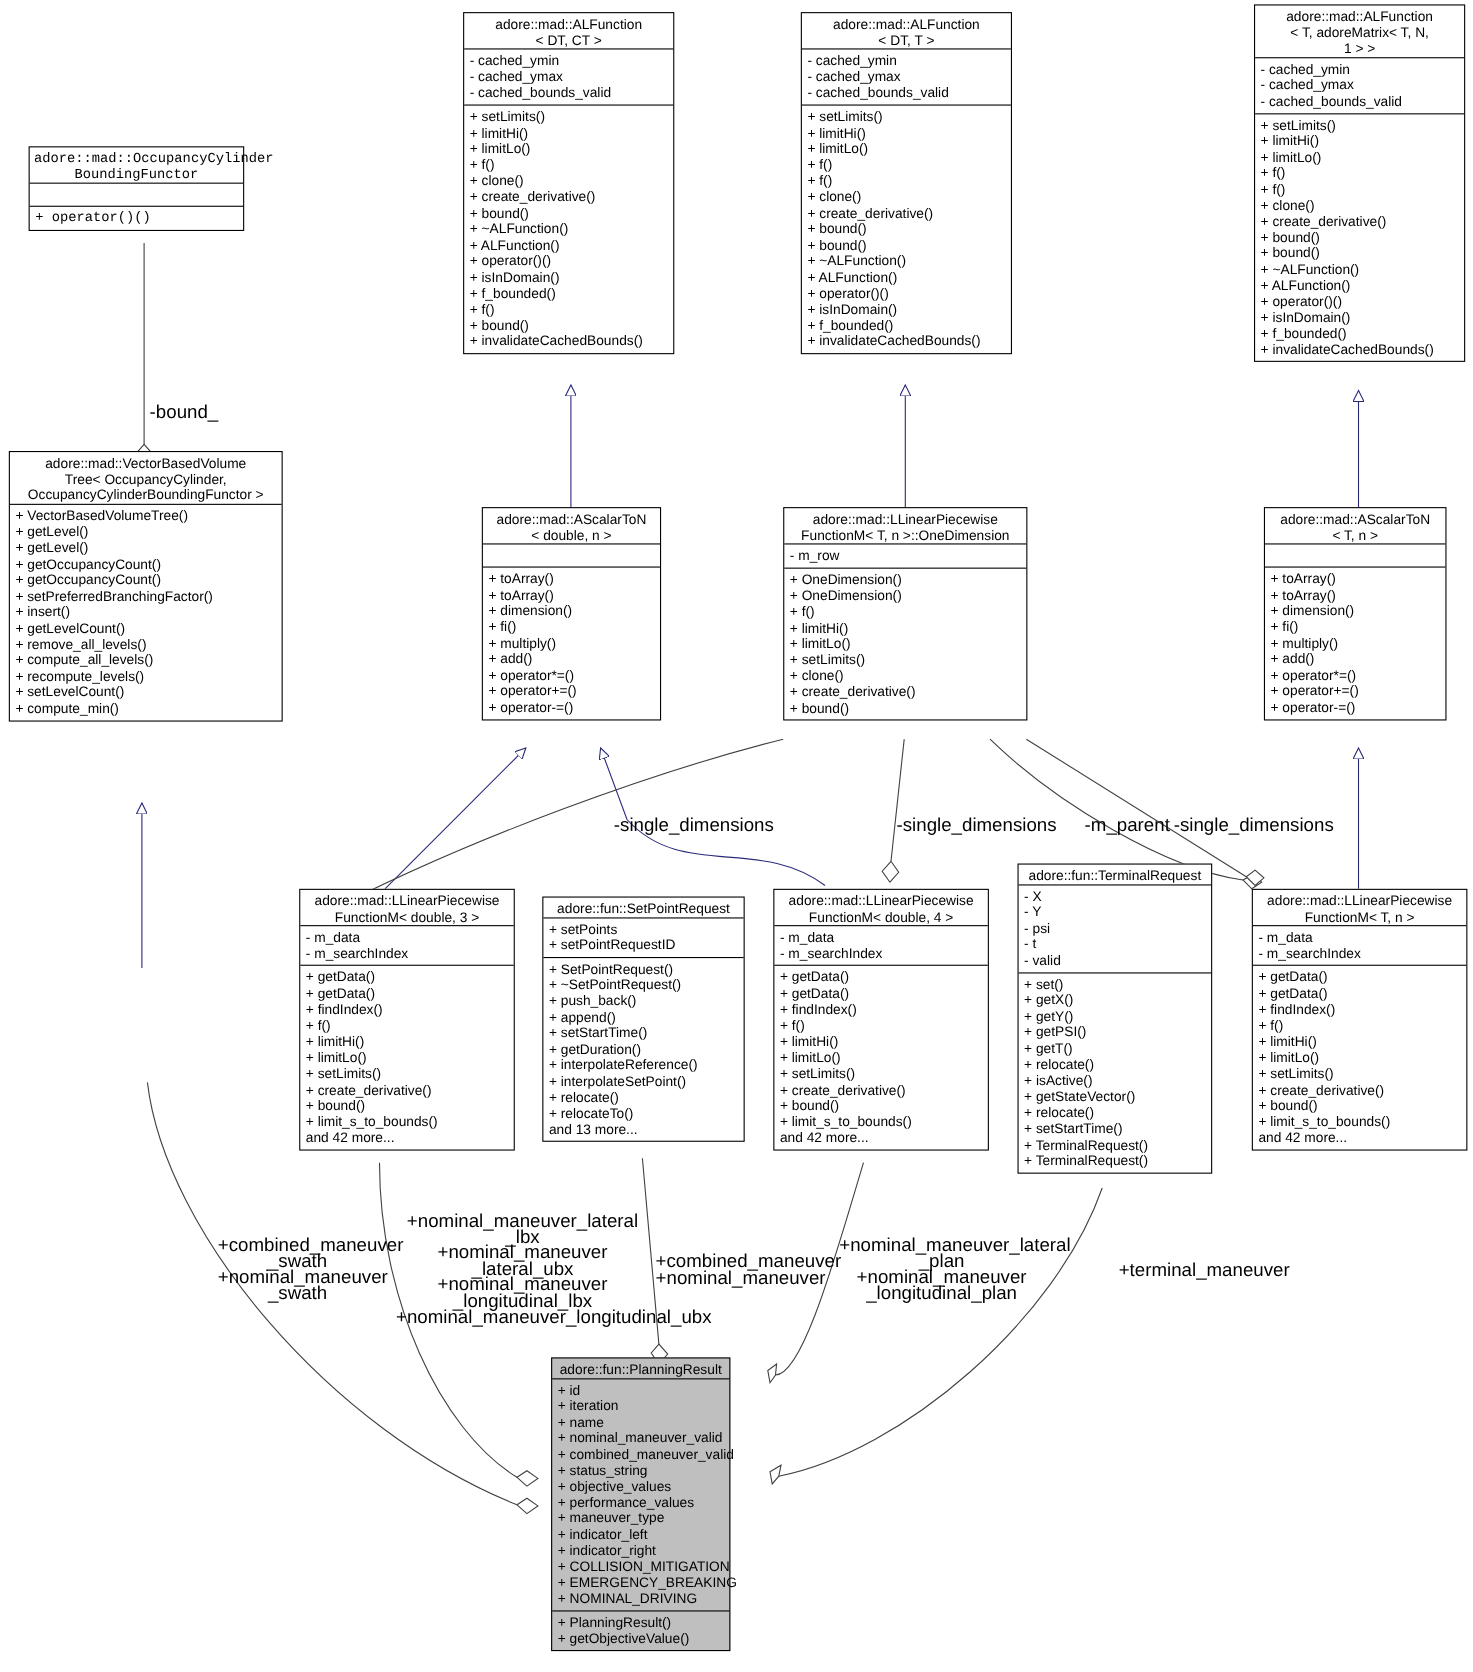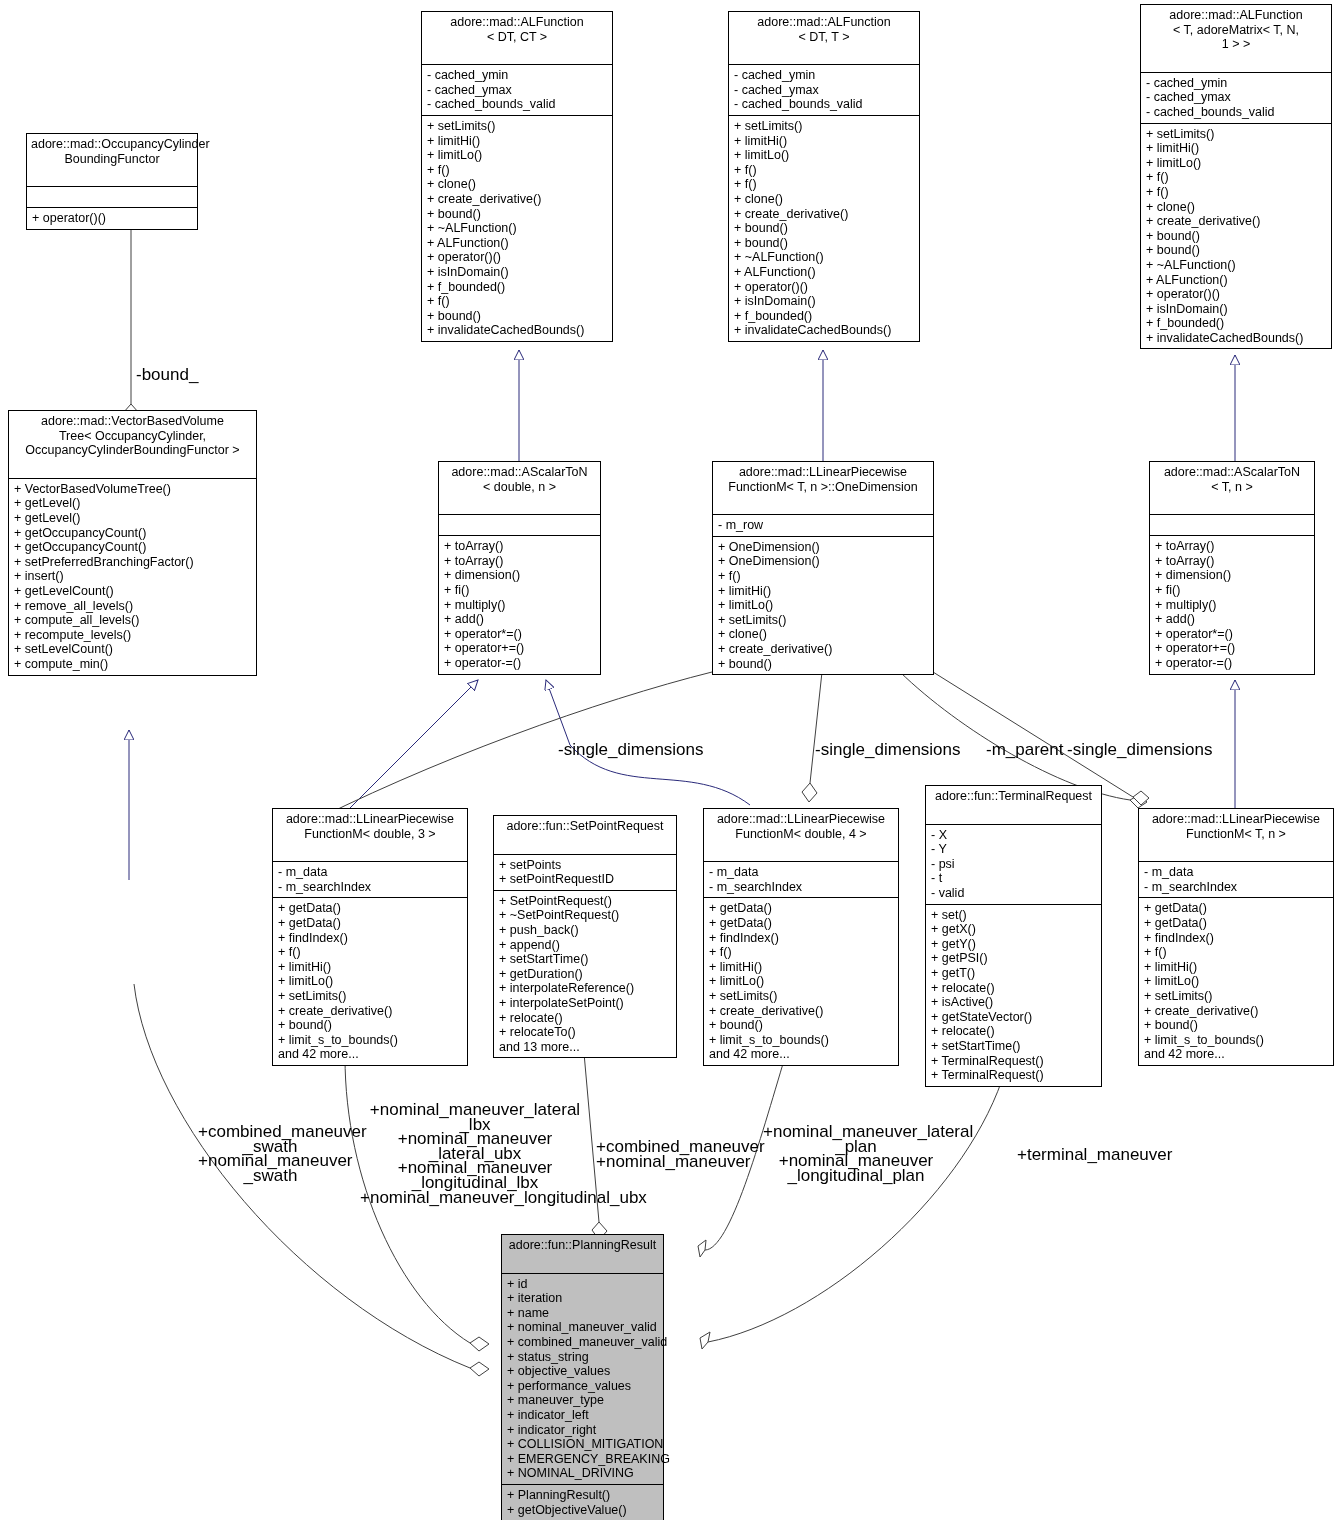--- a/index.html
+++ b/index.html
@@ -31,21 +31,21 @@
     line-height: 14.6px;
     color: #000000;
     z-index: 5;
   }
   .uml-class.highlight {
     background: #bfbfbf;
     border: 1px solid #000000;
   }
   .uml-title {
     text-align: center;
-    padding: 3px 4px 20px 4px;
+    padding: 3px 4px 0 4px;
     border-bottom: 1px solid #000000;
     white-space: pre-line;
   }
   .uml-attrs {
     padding: 3px 5px 3px 5px;
     border-bottom: 1px solid #000000;
     min-height: 12px;
   }
   .uml-ops {
     padding: 3px 5px 3px 5px;
@@ -118,21 +118,21 @@
     <path d="M584,1053 L599,1222" stroke="#404040" fill="none"></path>
     <polygon points="599,1222 592,1230 599,1240 607,1231" fill="#ffffff" stroke="#404040" stroke-width="1"></polygon>
 
     <path d="M785,1057 C760,1140 730,1250 705,1250" stroke="#404040" fill="none"></path>
     <polygon points="705,1250 706,1240 698,1246 700,1257" fill="#ffffff" stroke="#404040" stroke-width="1"></polygon>
 
     <path d="M1002,1080 C960,1200 820,1320 708,1342" stroke="#404040" fill="none"></path>
     <polygon points="708,1342 710,1332 700,1338 702,1349" fill="#ffffff" stroke="#404040" stroke-width="1"></polygon>
   </svg>
 
-  <div class="uml-class" style="left:26px; top:133px; width:172px;">
+  <div class="uml-class" style="left:26px; top:133px; width:196px;font-family:Liberation Mono, monospace;">
     <div class="uml-title">adore::mad::OccupancyCylinder
 BoundingFunctor</div>
     <div class="uml-attrs empty"></div>
     <div class="uml-ops">
         <div>+ operator()()</div>
       </div>
   </div>
 
   <div class="uml-class" style="left:421px; top:11px; width:192px;">
     <div class="uml-title">adore::mad::ALFunction

